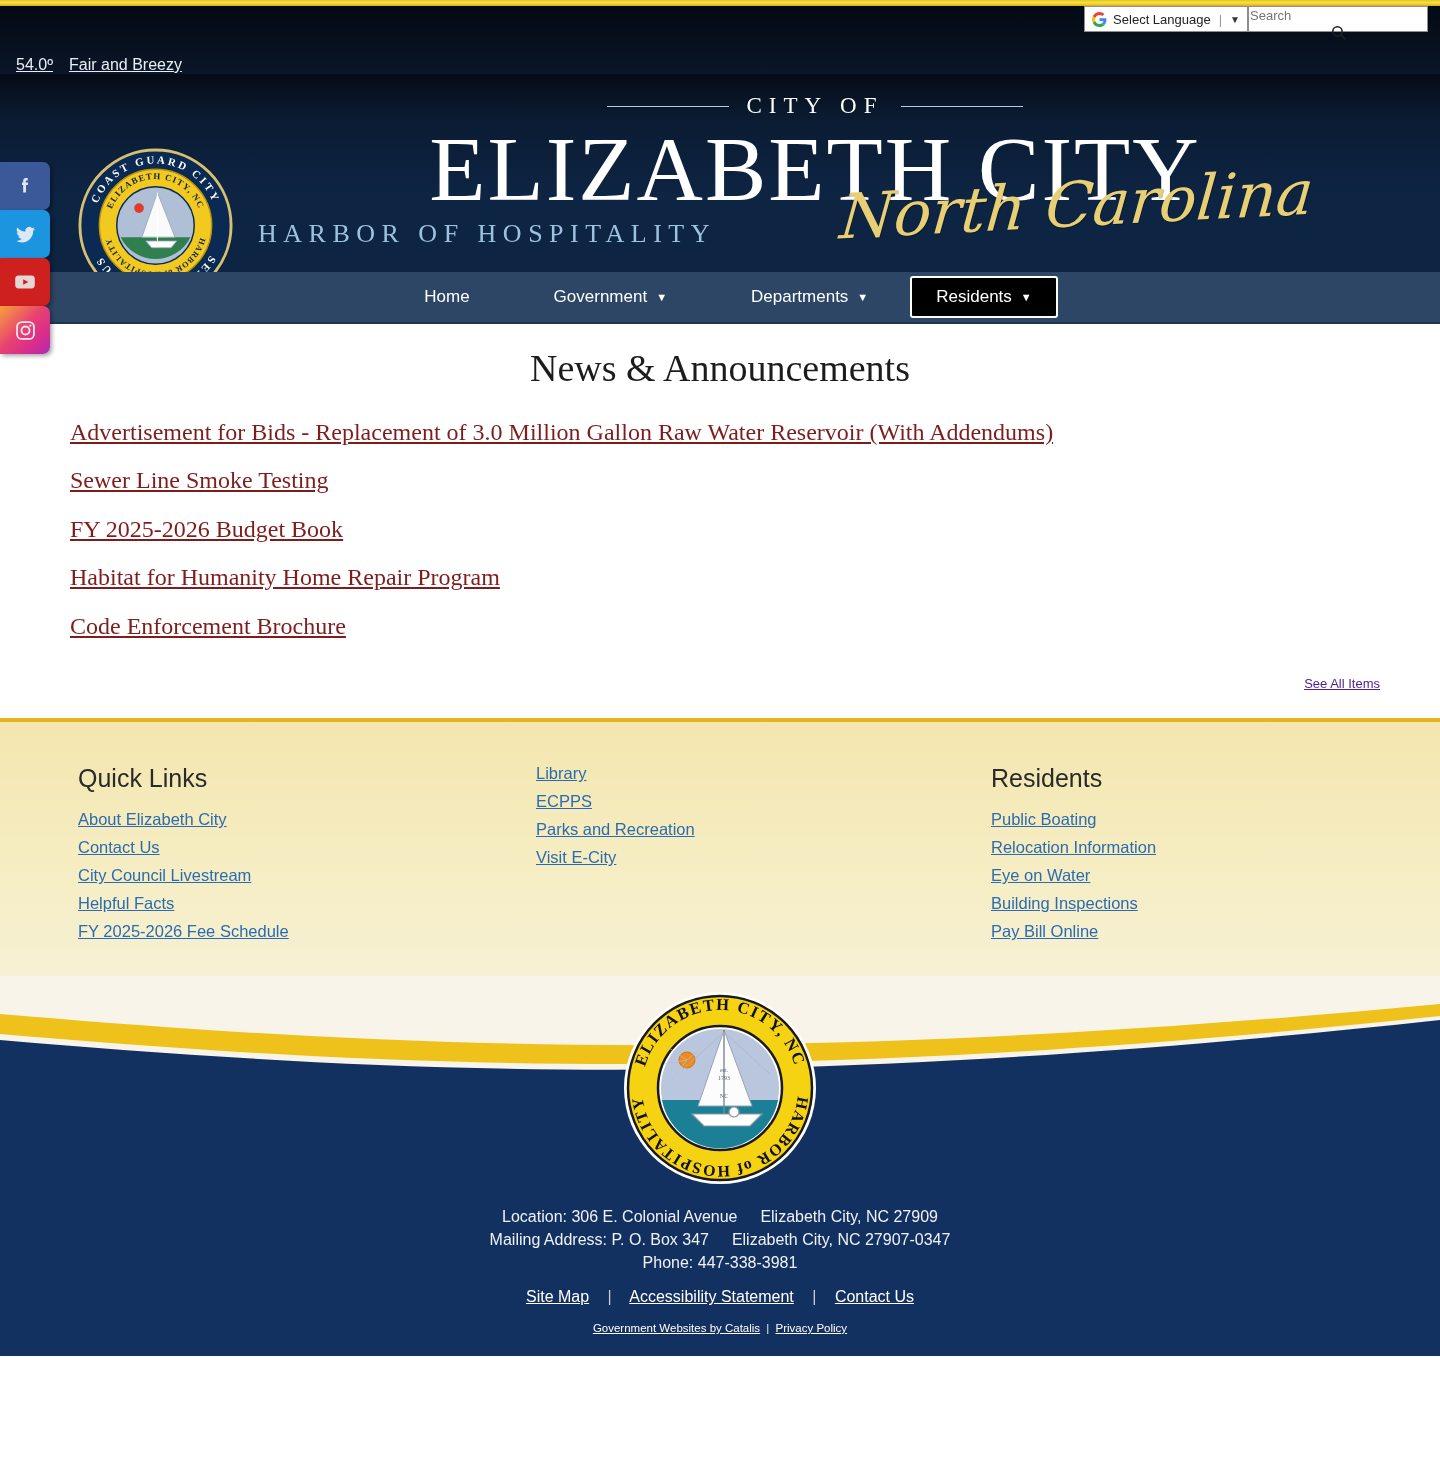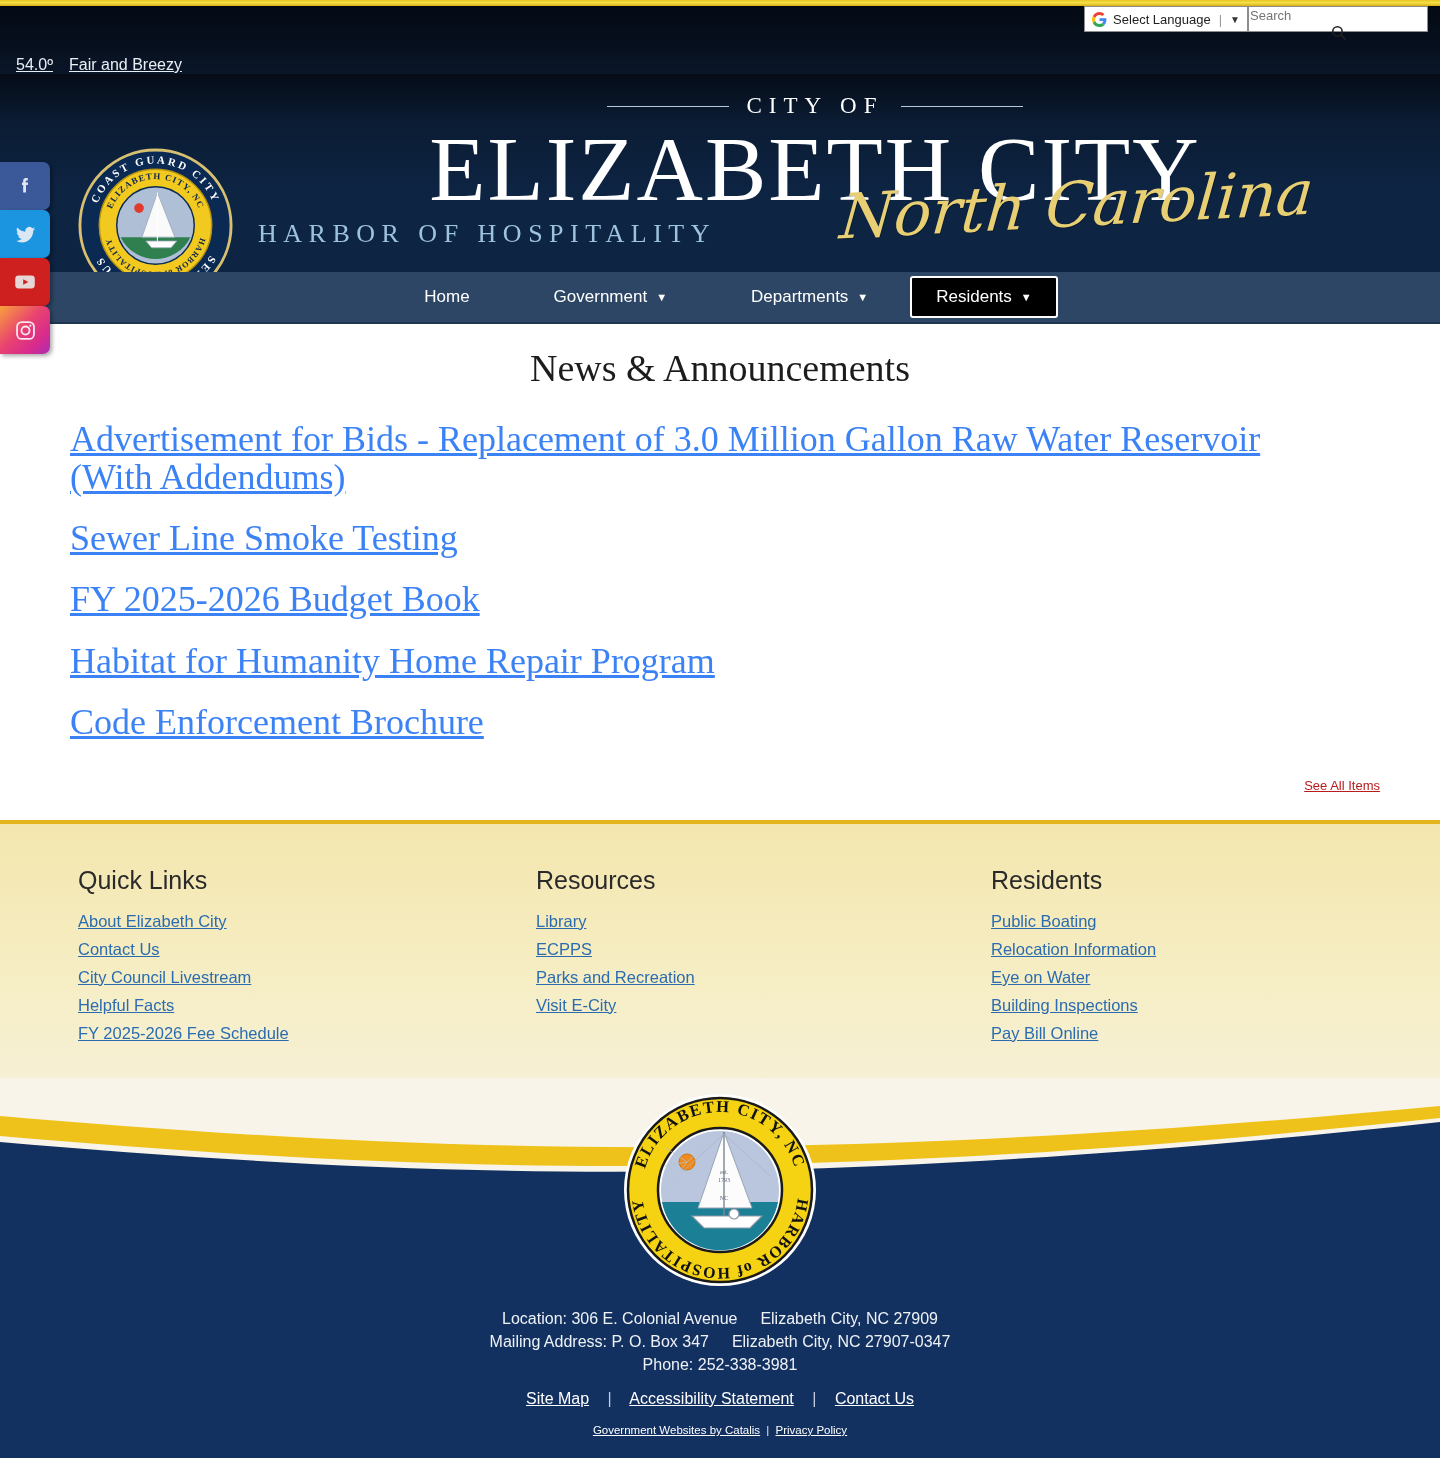--- a/index.html
+++ b/index.html
@@ -215,35 +215,35 @@
     color: #1c1c1c;
     text-align: center;
     margin: 0 0 30px;
   }
   .news-list {
     padding: 0 70px;
   }
   .news-link {
     display: block;
     font-family: "Liberation Serif", serif;
-    font-size: 36px;
+    font-size: 24px;
     line-height: 1.06;
-    color: #3b82f6;
+    color: #7f1d1d;
     text-decoration: underline;
     margin-bottom: 23px;
     cursor: pointer;
     max-width: 1230px;
   }
   .see-all-wrap {
     text-align: right;
     padding: 12px 60px 8px 0;
   }
   .see-all {
     font-size: 13px;
-    color: #b91c1c;
+    color: #4c1d95;
     text-decoration: underline;
     cursor: pointer;
   }
 
   
   .footer-top {
     background: linear-gradient(180deg,#f3e6ae 0%, #f6eec6 45%, #f7f2e2 88%, #f8f4ea 100%);
     border-top: 4px solid #e3b61f;
     padding: 42px 0 0 0;
     position: relative;
@@ -480,21 +480,20 @@
     <div class="fcol">
       <h3>Quick Links</h3>
       <a>About Elizabeth City</a>
       <a>Contact Us</a>
       <a>City Council Livestream</a>
       <a>Helpful Facts</a>
       <a>FY 2025-2026 Fee Schedule</a>
     </div>
 
     <div class="fcol">
-      <h3>Resources</h3>
       <a>Library</a>
       <a>ECPPS</a>
       <a>Parks and Recreation</a>
       <a>Visit E-City</a>
     </div>
 
     <div class="fcol">
       <h3>Residents</h3>
       <a>Public Boating</a>
       <a>Relocation Information</a>
@@ -563,21 +562,21 @@
     <span class="gap"></span>
     <span>Elizabeth City, NC   27909</span>
   </p>
 
   <p class="f-line">
     <span>Mailing Address:  P. O. Box 347</span>
     <span class="gap"></span>
     <span>Elizabeth City, NC   27907-0347</span>
   </p>
 
-  <p class="f-line">Phone: 252-338-3981</p>
+  <p class="f-line">Phone: 447-338-3981</p>
 
   <div class="f-links">
     <a>Site Map</a>
     <span class="sep">|</span>
     <a>Accessibility Statement</a>
     <span class="sep">|</span>
     <a>Contact Us</a>
   </div>
 
   <div class="f-credit">

